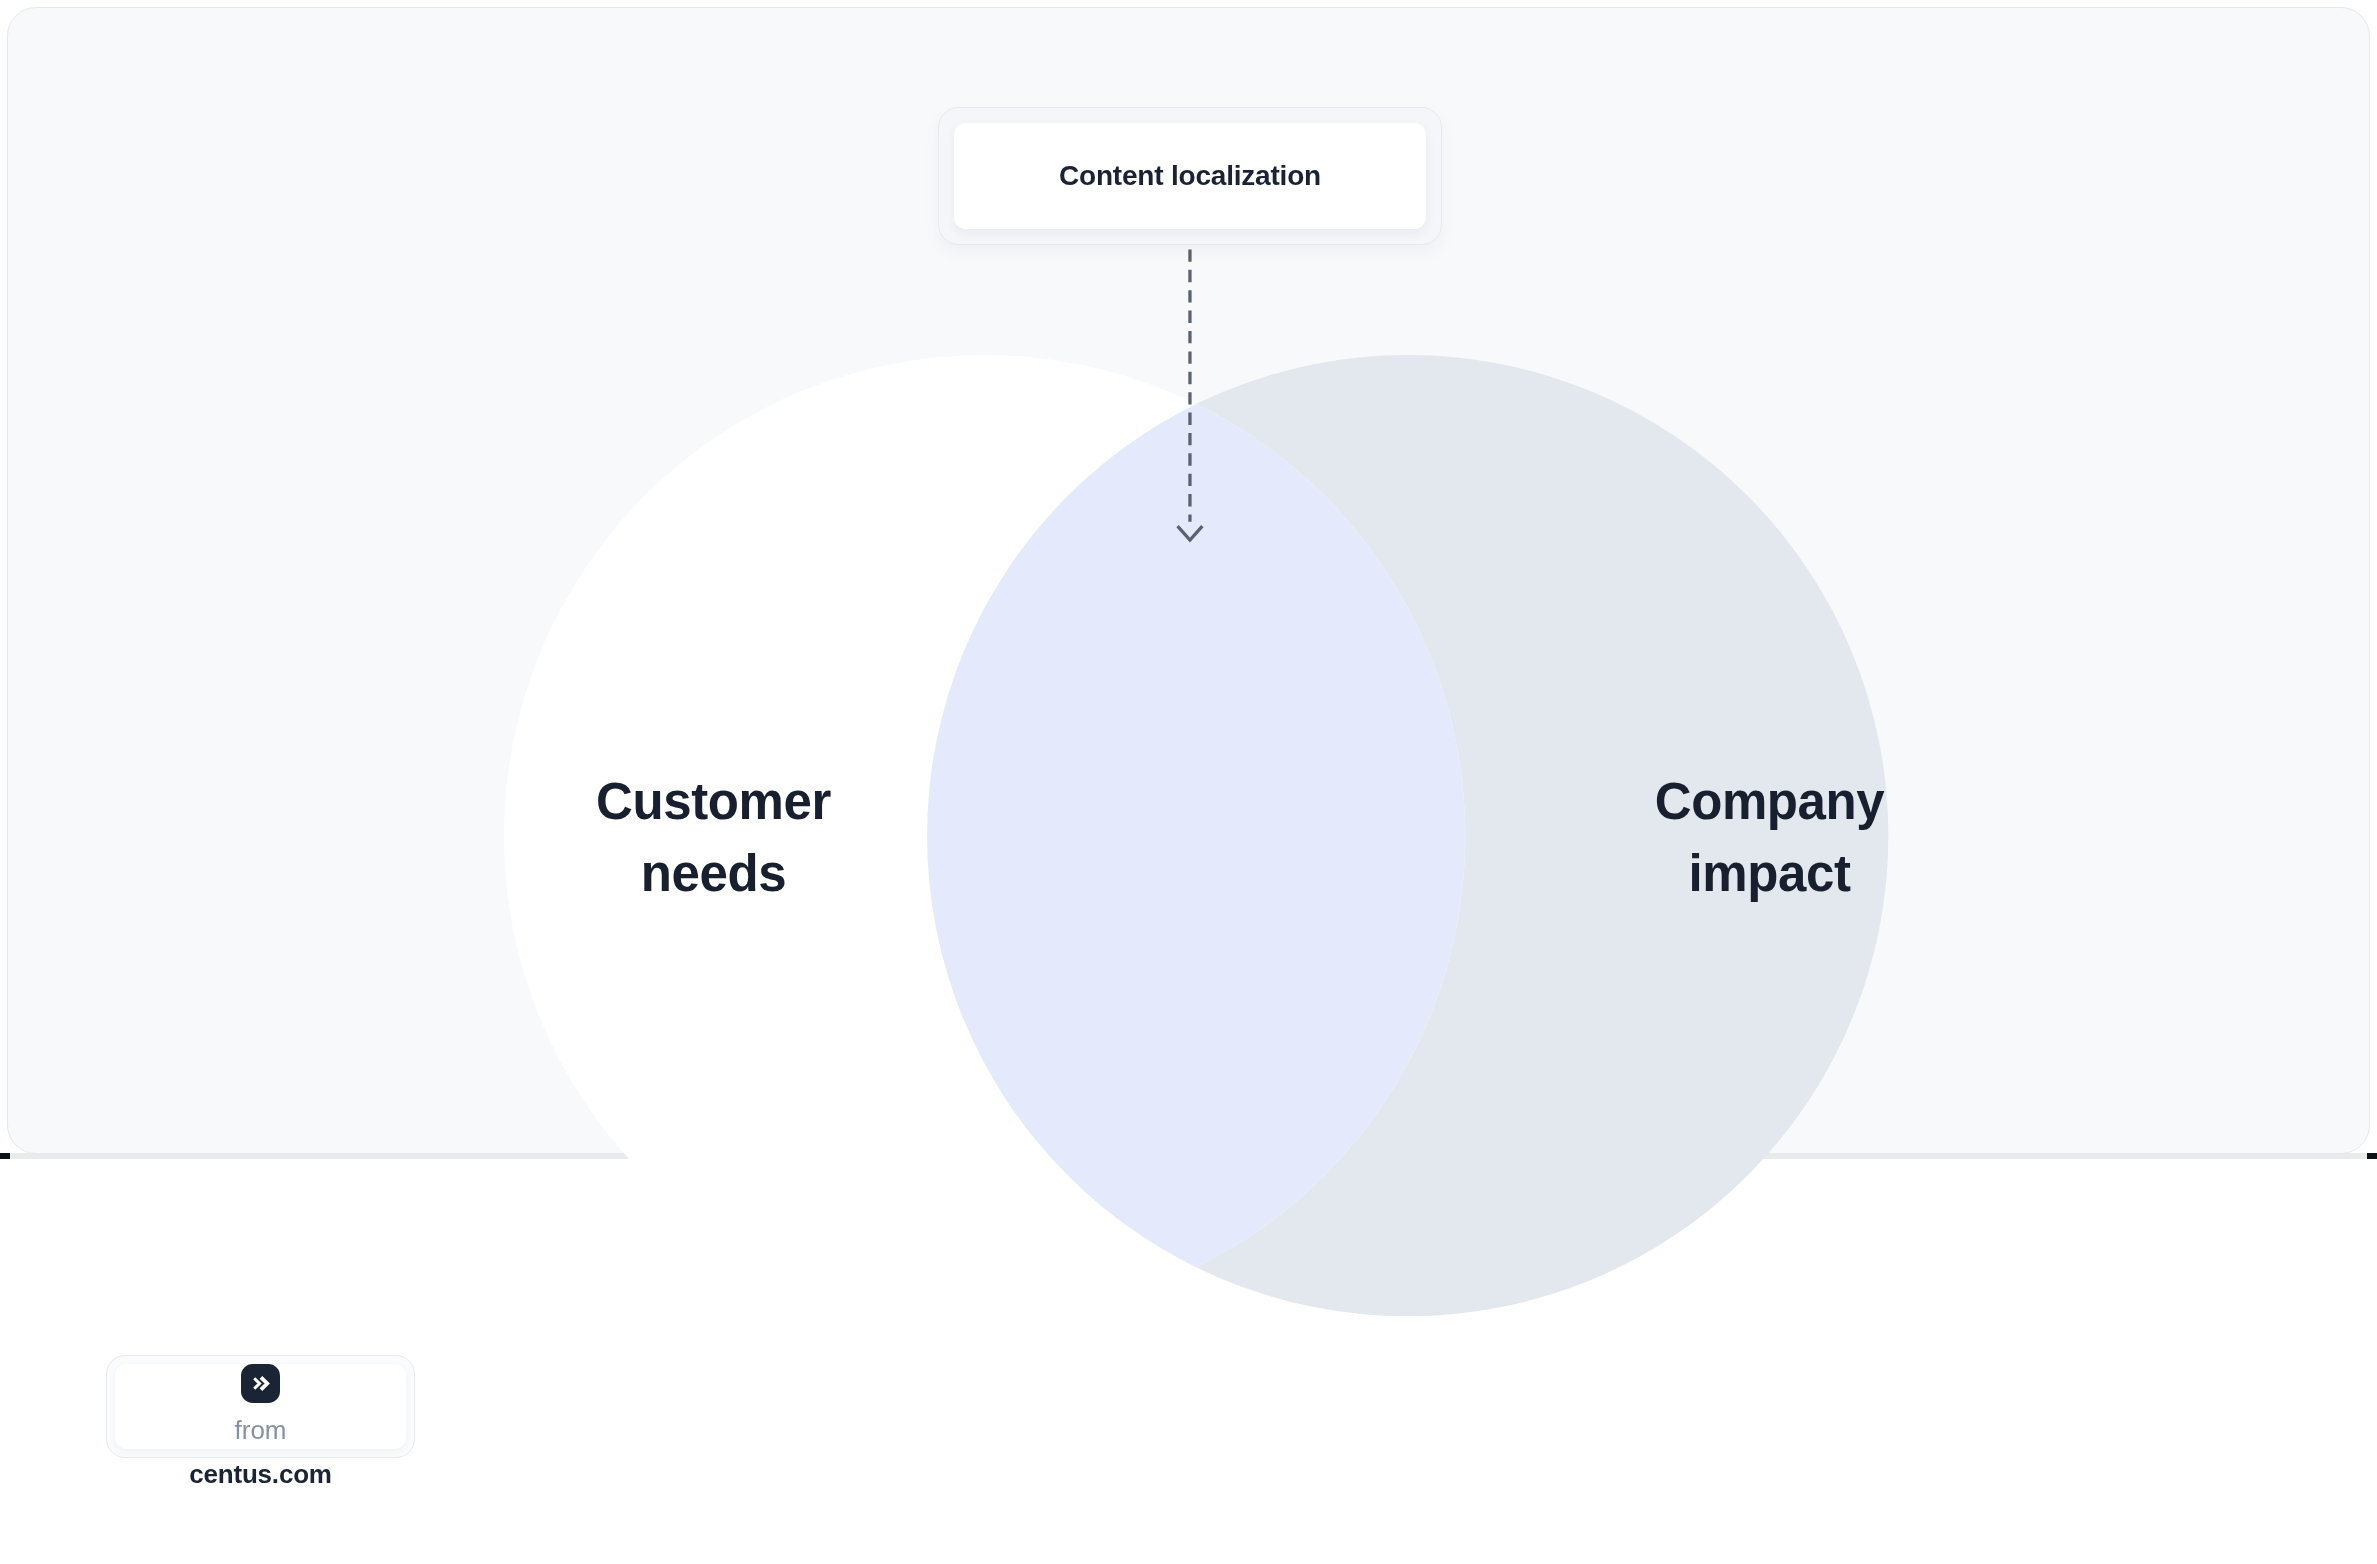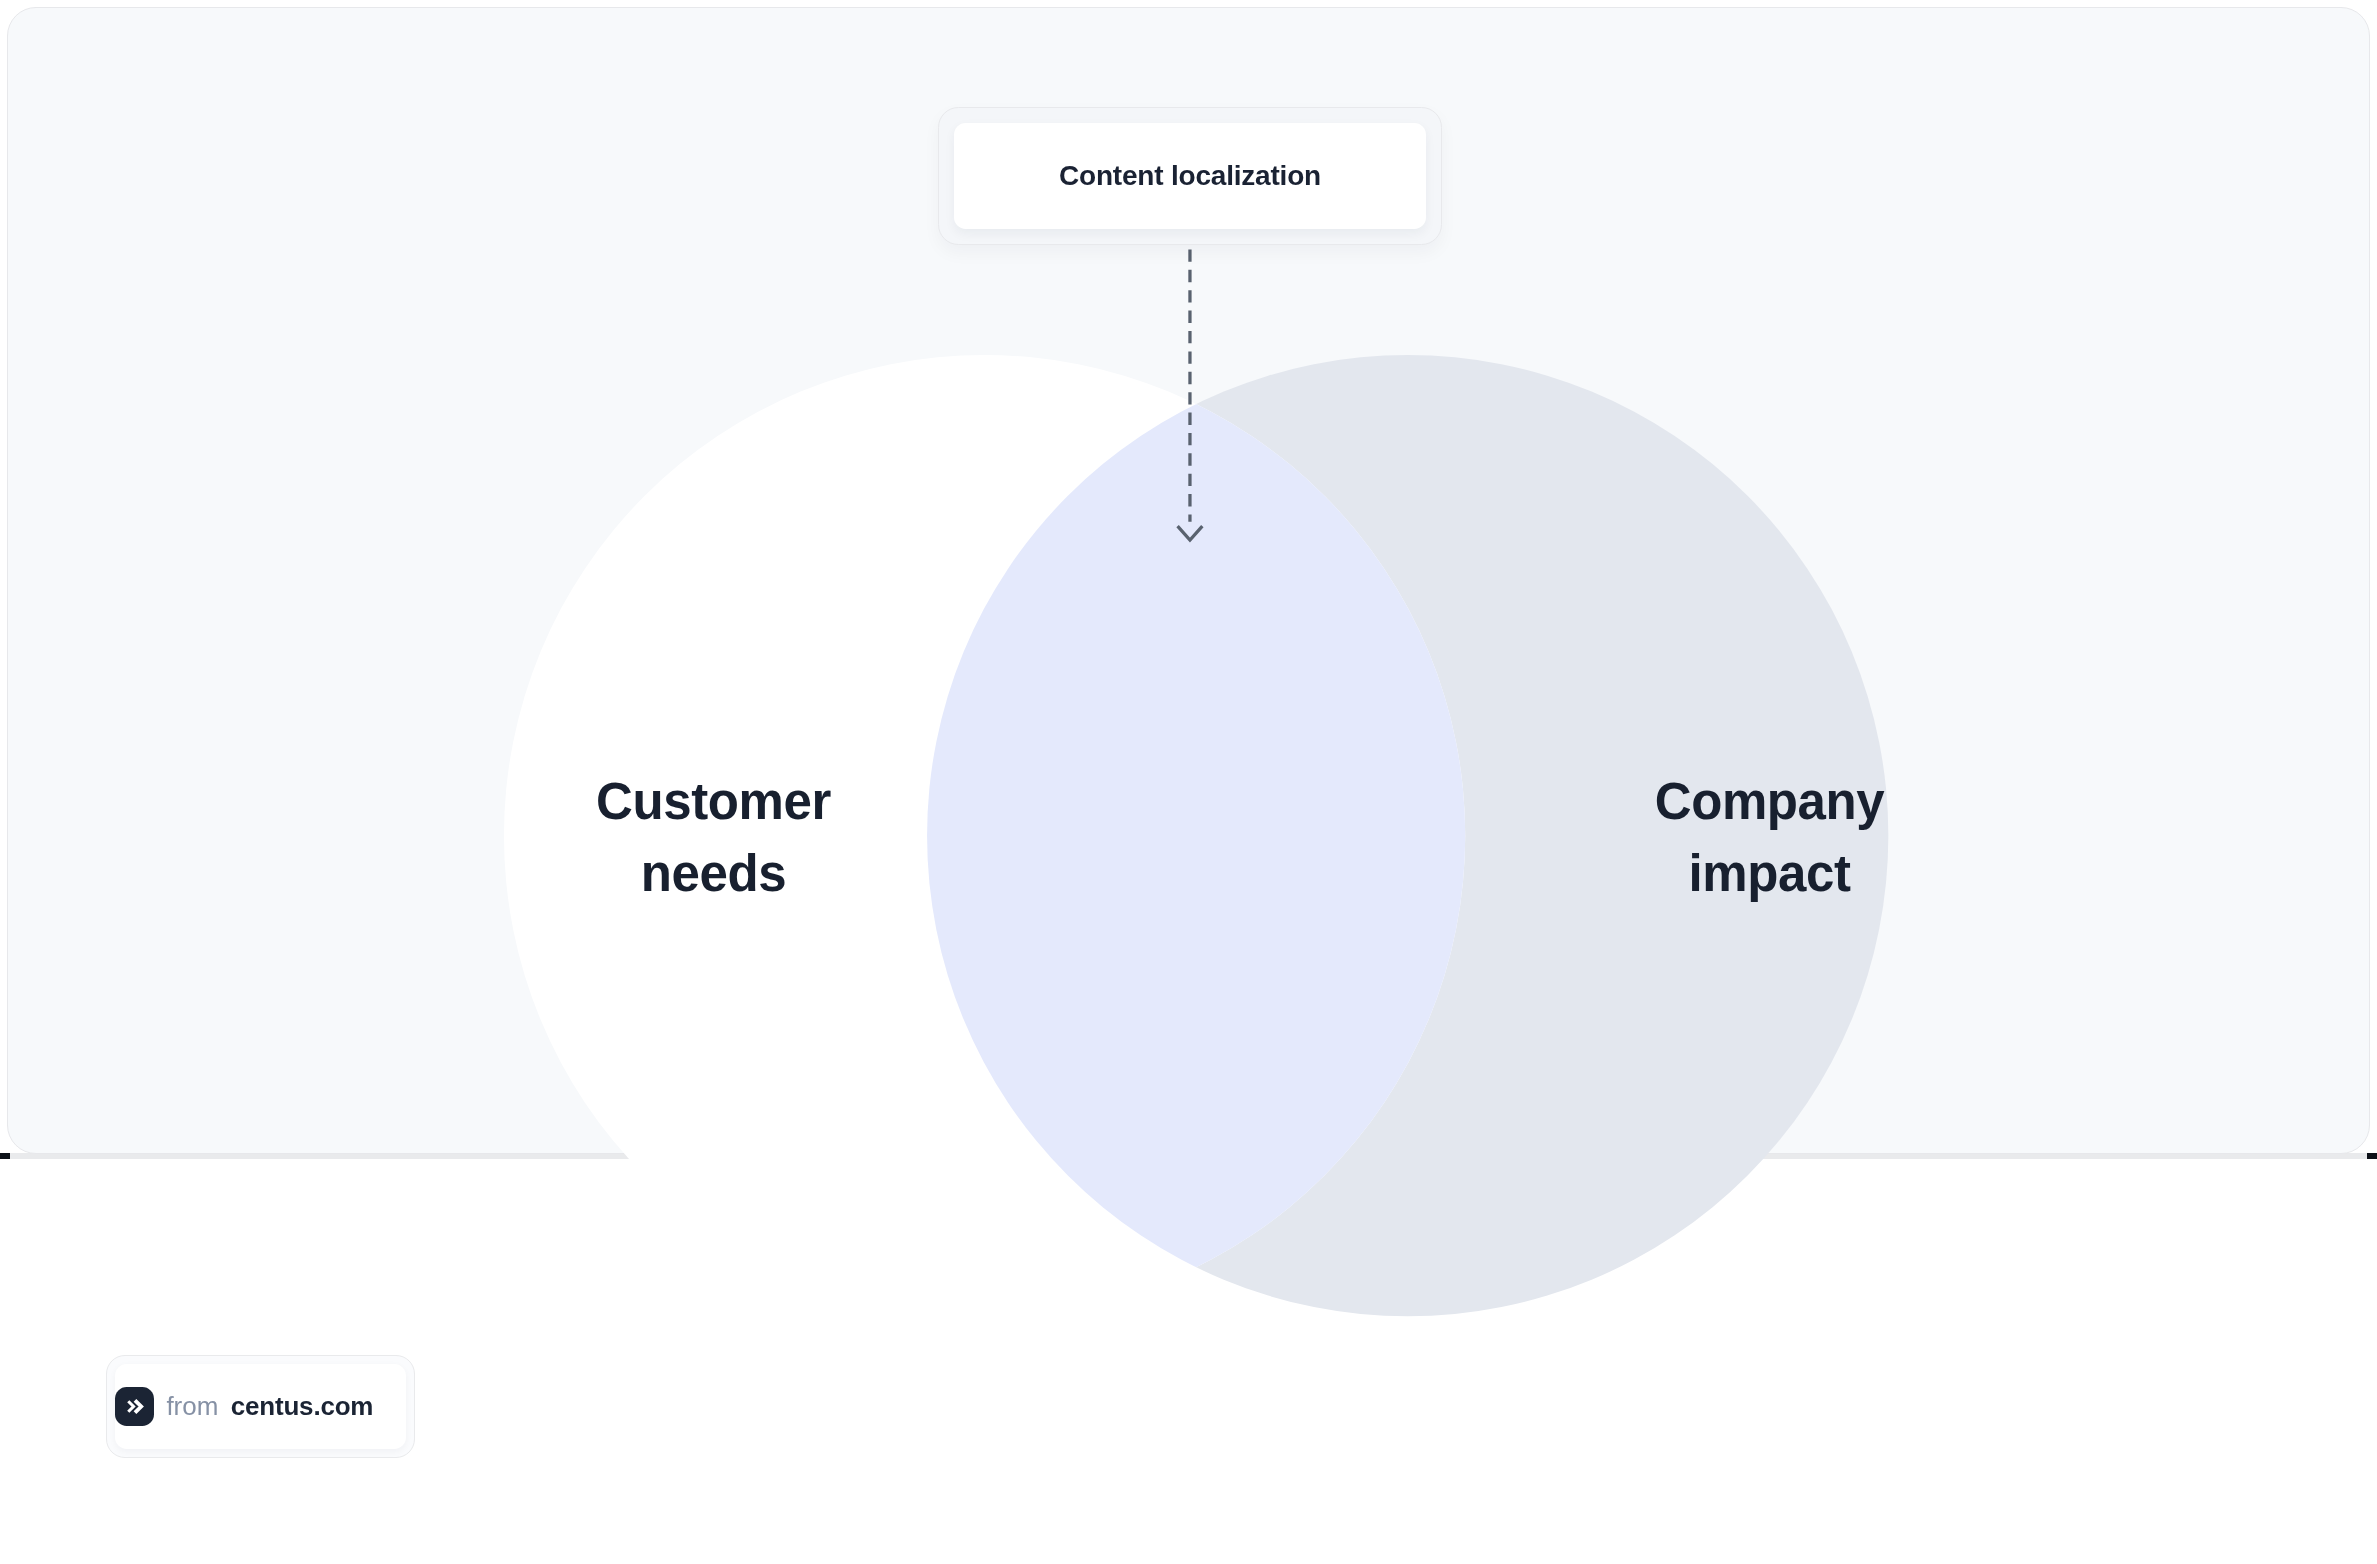--- a/index.html
+++ b/index.html
@@ -117,23 +117,24 @@
     box-sizing: border-box;
     cursor: pointer;
   }
   .badge-inner {
     width: 100%;
     height: 100%;
     background: #ffffff;
     border-radius: 11.7px;
     display: flex;
     align-items: center;
-    justify-content: flex-start;
+    justify-content: space-between;
     gap: 12.4px;
     box-shadow: 0 2.9px 7.3px rgba(25, 34, 51, 0.04);
+    flex-direction: column;
   }
   .badge-icon {
     width: 39px;
     height: 39px;
     border-radius: 11.7px;
     background: #1b2434;
     display: flex;
     align-items: center;
     justify-content: center;
     flex: 0 0 auto;

